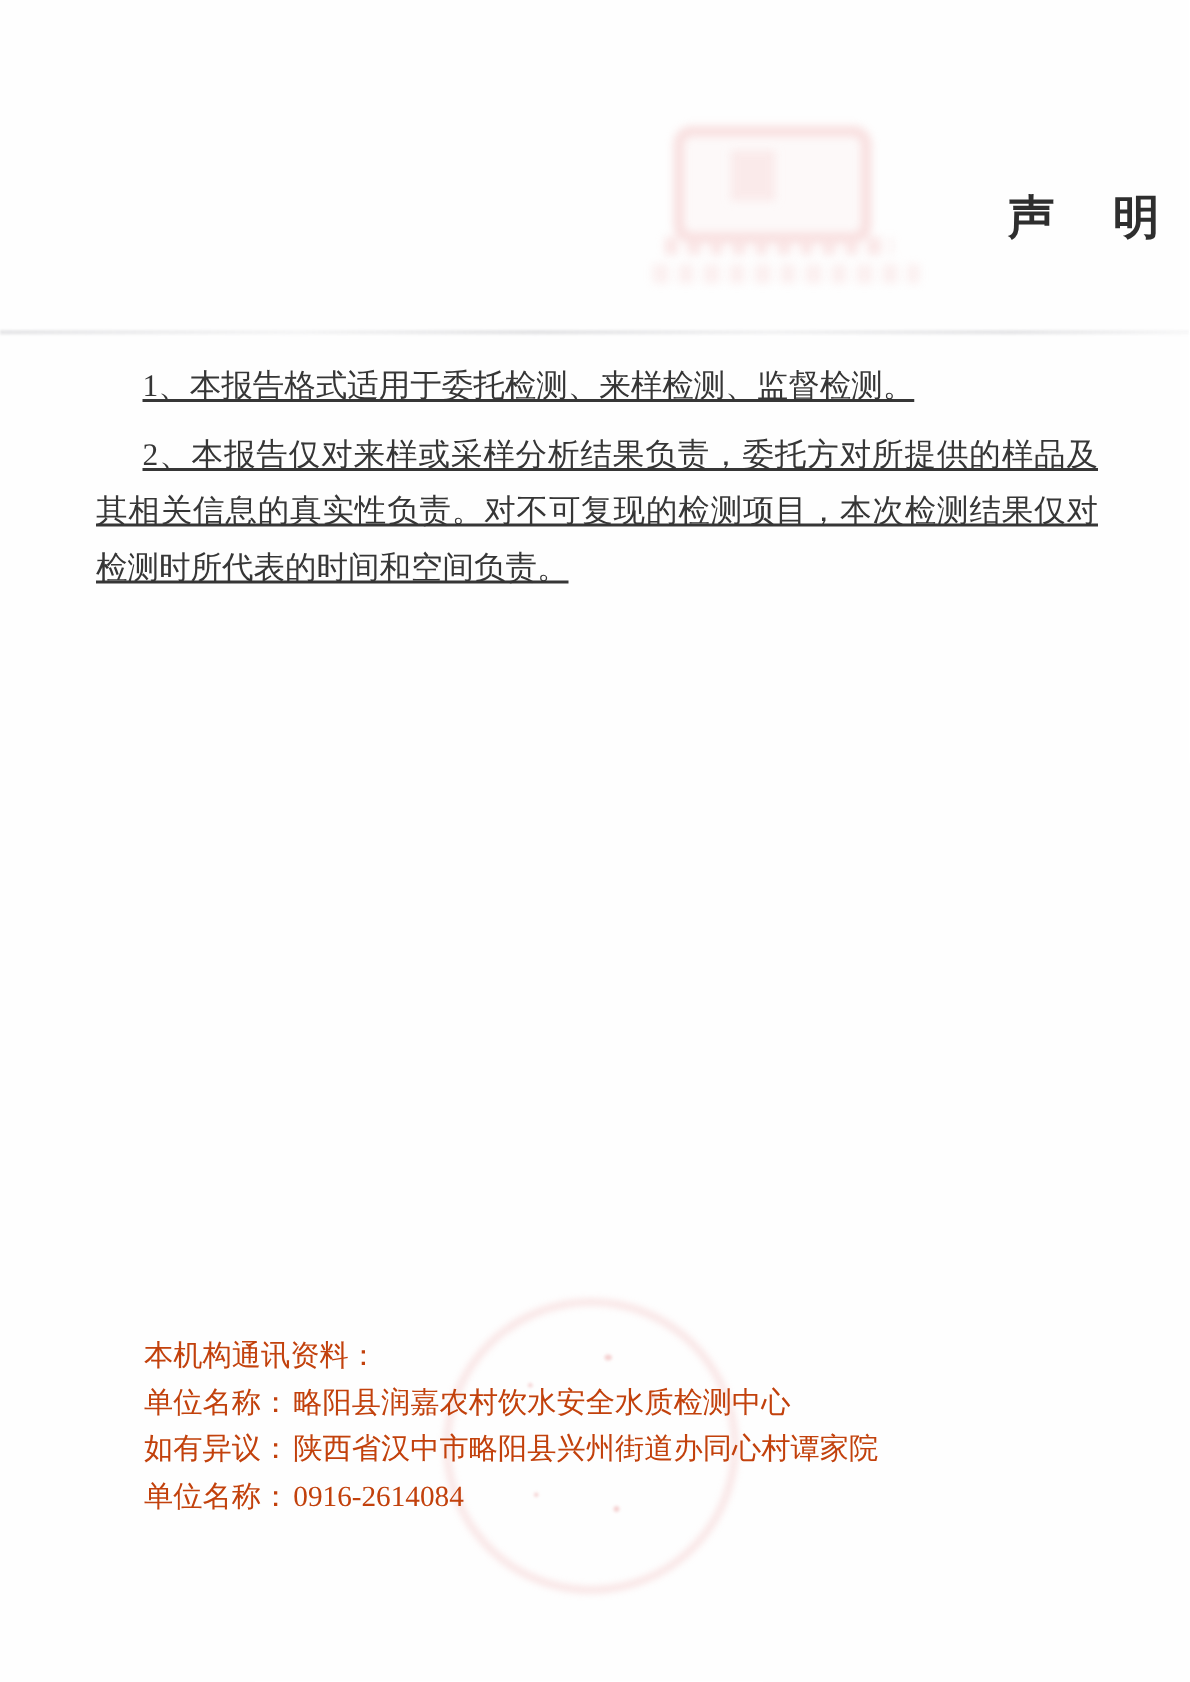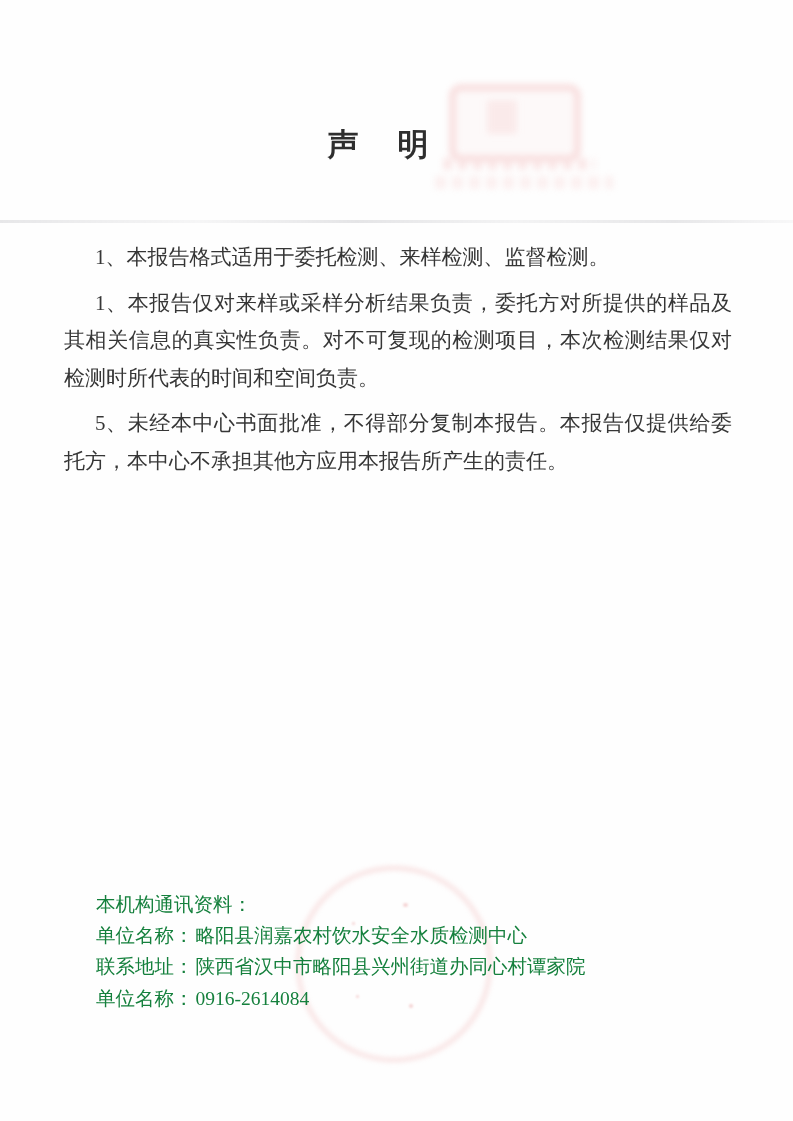--- a/index.html
+++ b/index.html
@@ -17,22 +17,22 @@
     color: #383838;
   }
 
   
   .title {
     position: absolute;
     top: 124px;
     left: 0;
     right: 0;
     margin: 0;
-    padding-right: 33px;
-    text-align: center;
+    padding-right: 16px;
+    text-align: right;
     font-size: 31px;
     font-weight: 600;
     letter-spacing: 4px;
     color: #2e2e2e;
   }
 
   
   .scan-line {
     position: absolute;
     top: 220px;
@@ -52,34 +52,35 @@
   
   .statement-body {
     position: absolute;
     top: 239px;
     left: 64px;
     width: 668px;
     font-size: 21px;
     line-height: 37.6px;
     text-align: justify;
     color: #363636;
+    text-decoration: underline;
   }
   .statement-body p {
     margin: 0 0 8px 0;
     text-indent: 31px;
   }
 
   
   .contact-block {
     position: absolute;
     top: 889px;
     left: 96px;
     font-size: 19.5px;
     line-height: 31.2px;
-    color: #15803d;
+    color: #c2410c;
   }
   .contact-value { margin-left: 2px; }
 
   
   .stamp-top {
     position: absolute;
     left: 435px;
     top: 80px;
     width: 195px;
     height: 112px;
@@ -152,37 +153,36 @@
     <div class="st-row1"></div>
     <div class="st-row2"></div>
   </div>
 
   <h1 class="title">声　明</h1>
 
   <div class="scan-line"></div>
 
   <div class="statement-body">
     <p>1、本报告格式适用于委托检测、来样检测、监督检测。</p>
-    <p>1、本报告仅对来样或采样分析结果负责，委托方对所提供的样品及其相关信息的真实性负责。对不可复现的检测项目，本次检测结果仅对检测时所代表的时间和空间负责。</p>
-    <p>5、未经本中心书面批准，不得部分复制本报告。本报告仅提供给委托方，本中心不承担其他方应用本报告所产生的责任。</p>
+    <p>2、本报告仅对来样或采样分析结果负责，委托方对所提供的样品及其相关信息的真实性负责。对不可复现的检测项目，本次检测结果仅对检测时所代表的时间和空间负责。</p>
   </div>
 
   <div class="stamp-circle"></div>
   <div class="speck s1"></div>
   <div class="speck s2"></div>
   <div class="speck s3"></div>
   <div class="speck s4"></div>
   <div class="speck s5"></div>
 
   <div class="contact-block">
     <div class="contact-heading">本机构通讯资料：</div>
     <div class="contact-row">
       <span class="contact-label">单位名称：</span><span class="contact-value">略阳县润嘉农村饮水安全水质检测中心</span>
     </div>
     <div class="contact-row">
-      <span class="contact-label">联系地址：</span><span class="contact-value">陕西省汉中市略阳县兴州街道办同心村谭家院</span>
+      <span class="contact-label">如有异议：</span><span class="contact-value">陕西省汉中市略阳县兴州街道办同心村谭家院</span>
     </div>
     <div class="contact-row">
       <span class="contact-label">单位名称：</span><span class="contact-value">0916-2614084</span>
     </div>
   </div>
 
 </div>
 
 </body></html>

